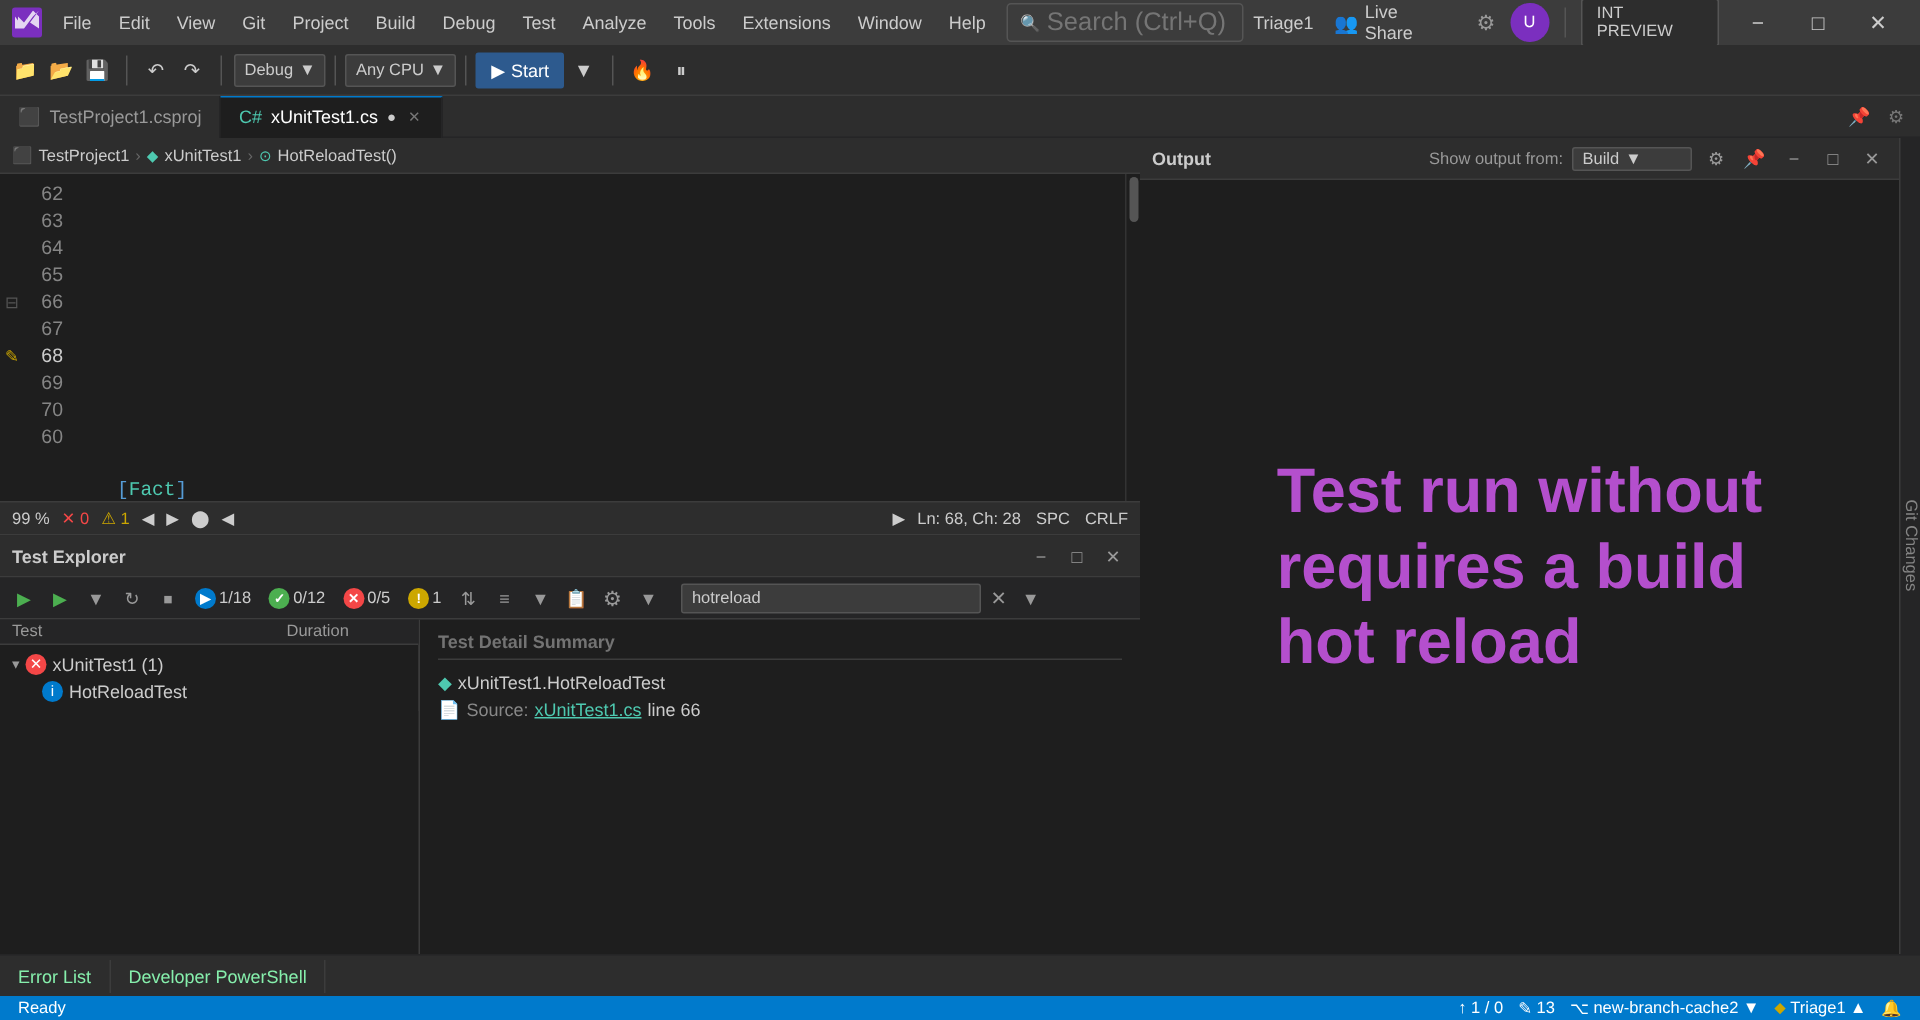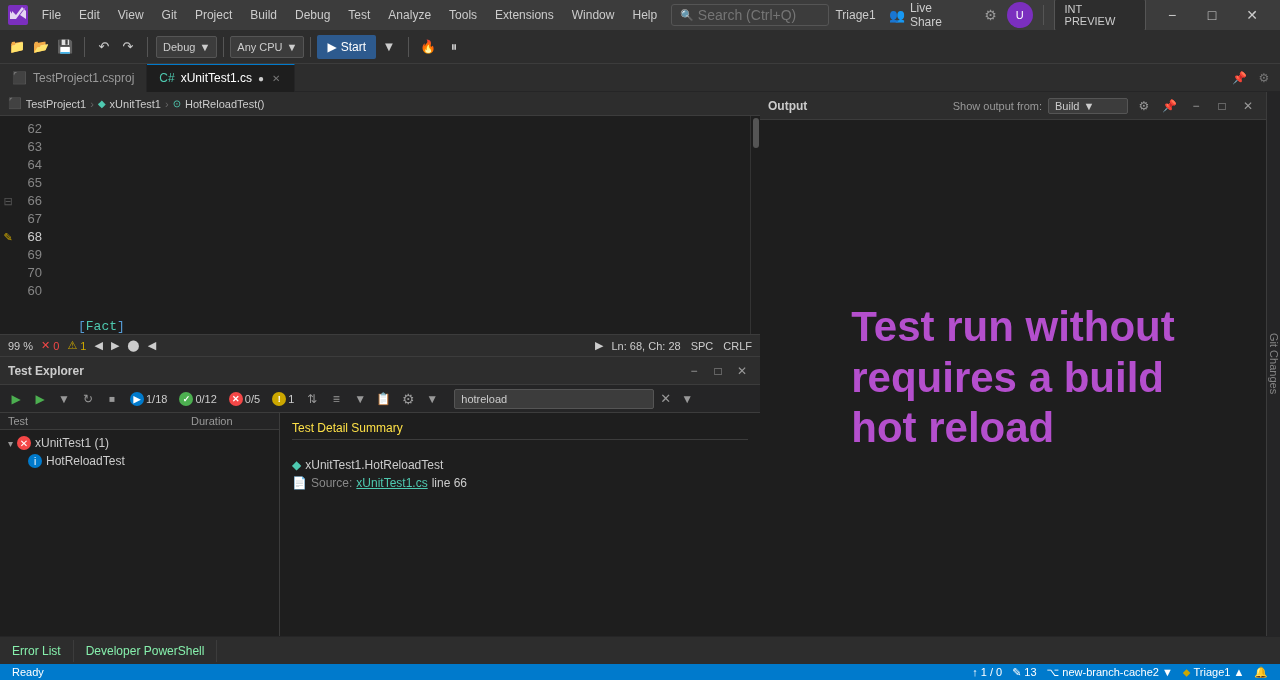--- a/index.html
+++ b/index.html
@@ -54,21 +54,21 @@
       border: 1px solid #555;
       border-radius: 3px;
       padding: 2px 8px;
       gap: 4px;
       width: 160px;
     }
     .search-box input {
       background: transparent;
       border: none;
       color: #ccc;
-      font-size: 14px;
+      font-size: 17px;
       outline: none;
       width: 100%;
     }
     .window-controls {
       display: flex;
       gap: 0;
     }
     .win-btn {
       width: 40px;
       height: 30px;
@@ -427,23 +427,23 @@
     .tcol-test { flex: 1; }
     .tcol-dur { width: 80px; }
     #test-detail {
       flex: 1;
       padding: 8px 12px;
       font-size: 12px;
       overflow-y: auto;
     }
     .detail-title {
       font-size: 12px;
-      font-weight: normal;
-      color: #fde047;
-      margin-bottom: 18px;
+      font-weight: bold;
+      color: #737373;
+      margin-bottom: 8px;
       border-bottom: 1px solid #3c3c3c;
       padding-bottom: 4px;
     }
     .detail-row {
       display: flex;
       gap: 4px;
       margin-bottom: 4px;
       font-size: 12px;
     }
     .detail-label { color: #888; }

